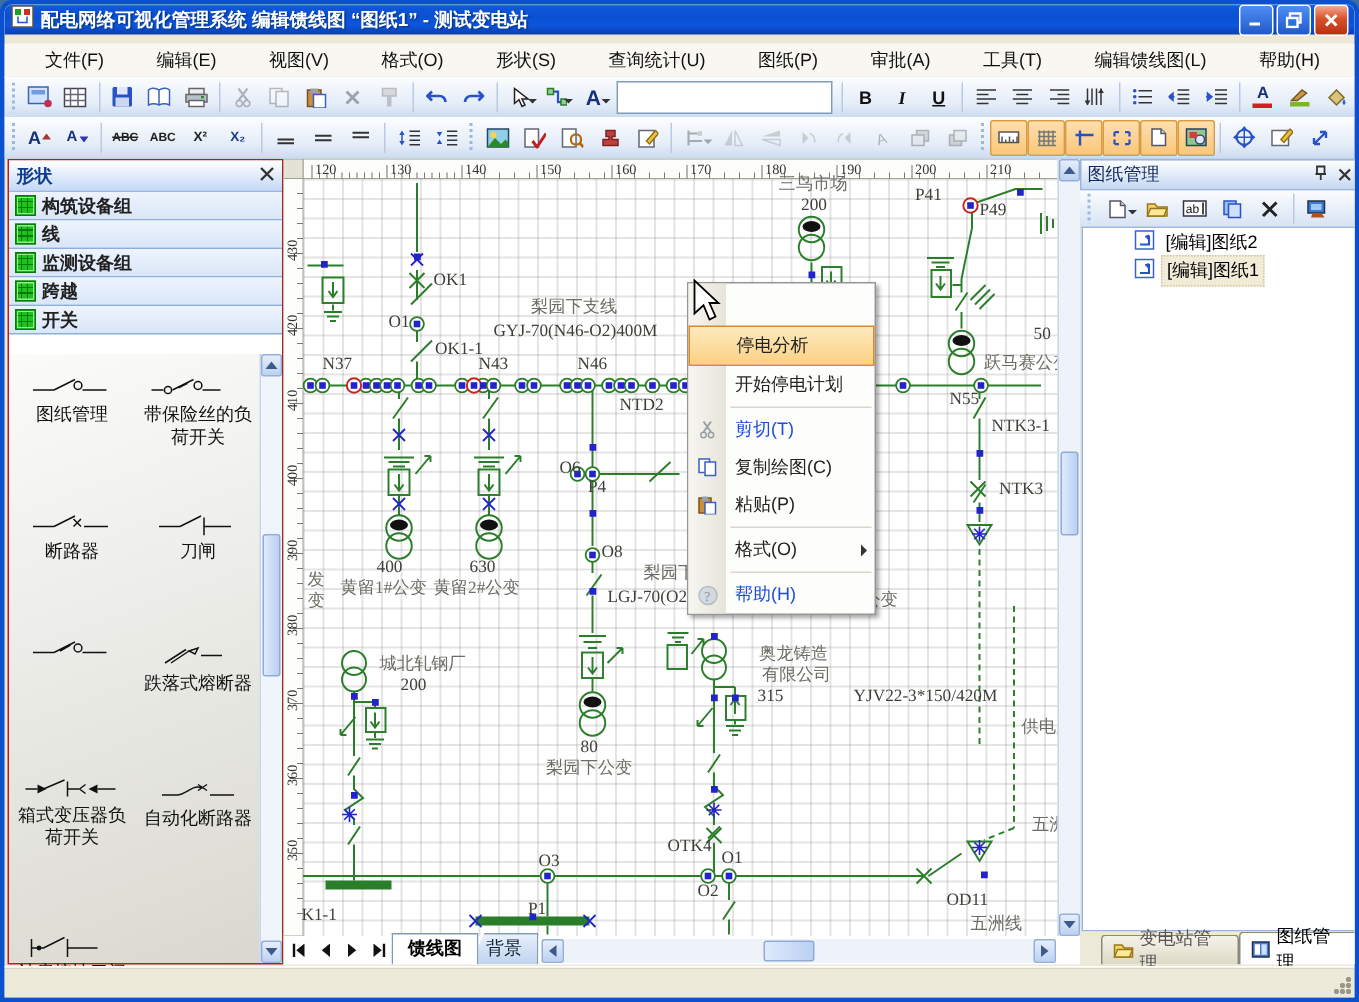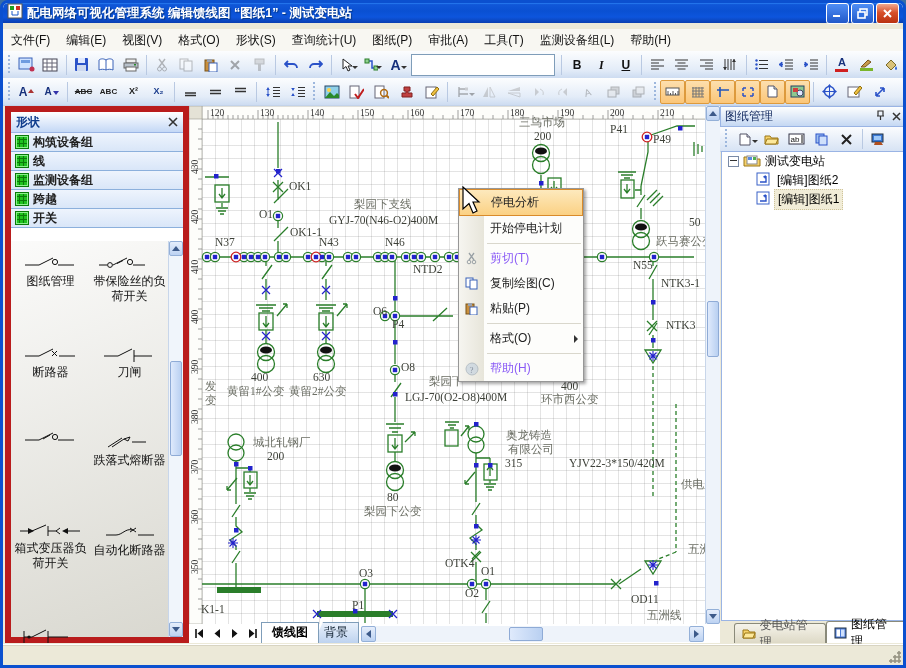--- a/index.html
+++ b/index.html
@@ -8,35 +8,35 @@
   .titlebar{position:absolute;left:0;top:0;right:0;height:20px;border-radius:5px 5px 0 0;
     background:linear-gradient(to bottom,#2a80f3 0%,#1057d8 8%,#0a50d2 40%,#0d55dd 70%,#0a3fb0 100%);
     display:flex;align-items:center;padding:0 4px;color:#fff;}
   .titlebar .ttl{flex:1;font-size:12.5px;font-weight:bold;text-shadow:1px 1px 1px #06357e;white-space:nowrap;overflow:hidden;margin-left:4px;}
   .tbtn{width:21px;height:19px;margin-left:2px;border:1px solid #fff;border-radius:3px;display:flex;align-items:center;justify-content:center;
     background:linear-gradient(#4f8ef5,#2159c9);}
   .tbtn.close{background:linear-gradient(#f3a88d,#d8502b 45%,#b9310f);}
   .tbtn svg{display:block}
   
   .menubar{position:absolute;left:0;top:26px;right:0;height:22px;background:#f8f7f2;border-bottom:1px solid #d8d5c8;display:flex;align-items:center;font-size:12px;color:#111;}
-  .menubar span{padding:3px 8px;cursor:default;}
+  .menubar span{padding:3px 8px;cursor:default;margin-left:19px;}
   
   .toolbar{position:absolute;left:0;right:0;height:27px;background:linear-gradient(#fcfdfe,#e3ecf8 70%,#cddcf1);border-bottom:1px solid #c3d3e9;display:flex;align-items:center;padding-left:2px;}
   .tb1{top:48px}.tb2{top:75px}
   .grip{width:5px;height:20px;margin:0 2px;background:repeating-linear-gradient(to bottom,#9db7dd 0 2px,transparent 2px 4px);background-size:2px 4px;background-repeat:repeat-y;background-position:1px 0;}
   .sep{width:1px;height:20px;background:#b9c9e2;margin:0 3px;}
   .tbb{width:23px;height:22px;border:1px solid transparent;border-radius:2px;display:flex;align-items:center;justify-content:center;position:relative;}
   .tbb.dis{opacity:.40;filter:grayscale(1);}
   .tbb.on{background:linear-gradient(#fddfae,#fbc678);border:1px solid #dd9a3c;}
   .tbb .gly{font-size:12px;font-weight:bold;color:#1a3c8c;line-height:1;}
   .tbb .caret{position:absolute;right:0px;bottom:7px;width:0;height:0;border-left:3px solid transparent;border-right:3px solid transparent;border-top:3px solid #333;}
   .combo{width:138px;height:18px;border:1px solid #7f9db9;background:#fff;margin:0 3px;font-size:11px;}
   .uline{text-decoration:underline}
   
-  .lpanel{position:absolute;left:2px;top:103px;width:184px;height:537px;border:6px solid #b91c1c;background:#fff;box-sizing:border-box;}
+  .lpanel{position:absolute;left:2px;top:103px;width:184px;height:537px;border:1px solid #b91c1c;background:#fff;box-sizing:border-box;}
   .lp-head{height:20px;background:linear-gradient(#ffffff,#c4d8f6);display:flex;align-items:center;padding:0 5px;border-bottom:1px solid #9ab4e4;}
   .lp-head b{flex:1;color:#0f3c8c;font-size:12px;}
   .lp-group{height:18px;display:flex;align-items:center;gap:4px;padding:0 4px;background:linear-gradient(#eef4fd,#d9e6f8);border-bottom:1px solid #8cb0dc;font-size:12px;font-weight:bold;color:#222;}
   .gicon{width:12px;height:12px;background:#1fc11f;border:1px solid #0a7a0a;box-shadow:inset 0 0 0 1px #8df08d;background-image:linear-gradient(to right,transparent 3px,#0a7a0a 3px,#0a7a0a 4px,transparent 4px,transparent 7px,#0a7a0a 7px,#0a7a0a 8px,transparent 8px),linear-gradient(to bottom,transparent 3px,#0a7a0a 3px,#0a7a0a 4px,transparent 4px,transparent 7px,#0a7a0a 7px,#0a7a0a 8px,transparent 8px);}
   .lp-shapes{position:absolute;left:0;top:129px;right:14px;bottom:0;background:linear-gradient(160deg,#fbfbfa,#d9d8d0);display:grid;grid-template-columns:1fr 1fr;align-content:start;padding-top:8px;}
   .shape{display:flex;flex-direction:column;align-items:center;justify-content:flex-start;font-size:12px;color:#111;text-align:center;padding:6px 1px 16px;line-height:15px;}
   .shape svg{margin-bottom:3px}
   .vsb{position:absolute;top:0;bottom:0;right:0;width:14px;background:#f0f5fb;border-left:1px solid #c8d6ea;}
   .sbtn{position:absolute;left:0;width:14px;height:15px;background:linear-gradient(#e6eefb,#bcd2f2);border:1px solid #94b0d8;box-sizing:border-box;border-radius:2px;display:flex;align-items:center;justify-content:center;}
   .tri{width:0;height:0;border:4px solid transparent;}
@@ -56,22 +56,22 @@
   .navs{position:absolute;left:2px;bottom:2px;height:15px;display:flex;gap:2px;align-items:center;}
   .nav{width:16px;height:14px;display:flex;align-items:center;justify-content:center;}
   .pgtabs{position:absolute;left:72px;bottom:0;height:18px;display:flex;align-items:flex-end;font-size:12px;}
   .ptab{padding:1px 10px 2px;border:1px solid #7f9db9;border-bottom:none;margin-right:-6px;}
   .ptab.act{background:#fff;font-weight:bold;z-index:2;clip-path:polygon(0 0,100% 0,100% 100%,0 100%);}
   .ptab.inact{background:linear-gradient(#e8f0fb,#bed3ef);clip-path:polygon(10px 0,100% 0,100% 100%,0 100%);z-index:1;color:#123;}
   
   .cmenu{position:absolute;left:455px;top:185px;width:124px;background:#fdfdfb;border:1px solid #979797;box-shadow:2px 2px 3px rgba(0,0,0,.35);z-index:30;font-size:12px;color:#222;}
   .cmenu::before{content:"";position:absolute;left:0;top:0;bottom:0;width:25px;background:linear-gradient(to right,#f6f5f0,#e7e5da);}
   .ci{position:relative;height:25px;display:flex;align-items:center;padding-left:31px;padding-right:6px;}
-  .ci.hl{background:linear-gradient(#fde9bd,#fbd184);border:1px solid #d98b2b;box-sizing:border-box;height:27px;}
-  .ci.dis{color:#8b5cf6;}
+  .ci.hl{background:linear-gradient(#fde9bd,#fbd184);border:1px solid #d98b2b;box-sizing:border-box;height:27px;margin-top:28px;}
+  .ci.dis{color:#1d4ed8;}
   .ci .mico{position:absolute;left:4px;top:4px;width:17px;height:17px;display:flex;align-items:center;justify-content:center;}
   .ci .sub{position:absolute;right:5px;top:9px;width:0;height:0;border-top:4px solid transparent;border-bottom:4px solid transparent;border-left:4px solid #333;}
   .csep{height:1px;background:#d9d7cc;margin:2px 2px 2px 28px;}
   
   .rpanel{position:absolute;left:717px;top:103px;width:186px;height:537px;box-sizing:border-box;background:#ece9d8;}
   .rp-head{height:21px;display:flex;align-items:center;padding:0 4px;background:linear-gradient(#fdfefe,#c5d8f3);border:1px solid #9ab4e4;box-sizing:border-box;font-size:12px;}
   .rp-head b{flex:1;color:#10275e;font-weight:normal;}
   .rp-tools{height:24px;display:flex;align-items:center;background:linear-gradient(#fbfcfe,#d7e3f4);border-bottom:1px solid #c3d3e9;padding-left:2px;}
   .rp-tree{position:absolute;left:1px;right:1px;top:45px;bottom:22px;background:#fff;border:1px solid #9ab4e4;overflow:hidden;font-size:12px;}
   .tnode{display:flex;align-items:center;height:19px;gap:4px;padding-left:6px;white-space:nowrap;}
@@ -131,21 +131,21 @@
   <div class="menubar">
     <span>文件(F)</span>
     <span>编辑(E)</span>
     <span>视图(V)</span>
     <span>格式(O)</span>
     <span>形状(S)</span>
     <span>查询统计(U)</span>
     <span>图纸(P)</span>
     <span>审批(A)</span>
     <span>工具(T)</span>
-    <span>监测设备组(L)</span>
+    <span>编辑馈线图(L)</span>
     <span>帮助(H)</span>
   </div>
 
   <div class="toolbar tb1">
     <span class="grip"></span>
     <span class="tbb">
         <svg width="17" height="15">
           <rect x="1" y="1" width="13" height="11" fill="#cfe2ff" stroke="#3a62b8"></rect>
           <rect x="3" y="3" width="9" height="3" fill="#6f9be0"></rect>
           <circle cx="14" cy="12" r="2.5" fill="#c03050"></circle>
@@ -1053,30 +1053,20 @@
       <span class="sep"></span>
       <span class="tbb">
           <svg width="15" height="13">
             <rect x="1" y="1" width="11" height="8" fill="#3a7ad8" stroke="#234"></rect>
             <rect x="3" y="3" width="7" height="4" fill="#9ec8f8"></rect>
             <path d="M4 9 L3 12 H12 L10 9" fill="#b05020"></path>
           </svg>
         </span>
     </div>
     <div class="rp-tree">
-      <div class="tnode">
-        <span class="expander"></span>
-        <span><svg width="18" height="14">
-              <path d="M1 4 h6 l1.5 2 H17 V13 H1 Z" fill="#f6d26a" stroke="#9a7718"></path>
-              <rect x="4" y="3" width="10" height="8" fill="#fff" stroke="#888"></rect>
-              <rect x="5" y="4" width="4" height="3" fill="#5a8ae0"></rect>
-              <rect x="10" y="4" width="3" height="3" fill="#50b050"></rect>
-            </svg></span>
-        <span class="lbl">测试变电站</span>
-      </div>
       <div class="tnode tchild">
           <span><svg width="14" height="14">
               <rect x="1" y="1" width="12" height="12" fill="#fff" stroke="#3a62c8"></rect>
               <path d="M4 10 H10 V4 M10 4 l-2.5 1 M10 4 l-1 2.5" stroke="#2a52c8" fill="none" stroke-width="1.4"></path>
             </svg></span>
           <span class="lbl">[编辑]图纸2</span>
         </div>
       <div class="tnode tchild sel">
           <span><svg width="14" height="14">
               <rect x="1" y="1" width="12" height="12" fill="#fff" stroke="#3a62c8"></rect>

